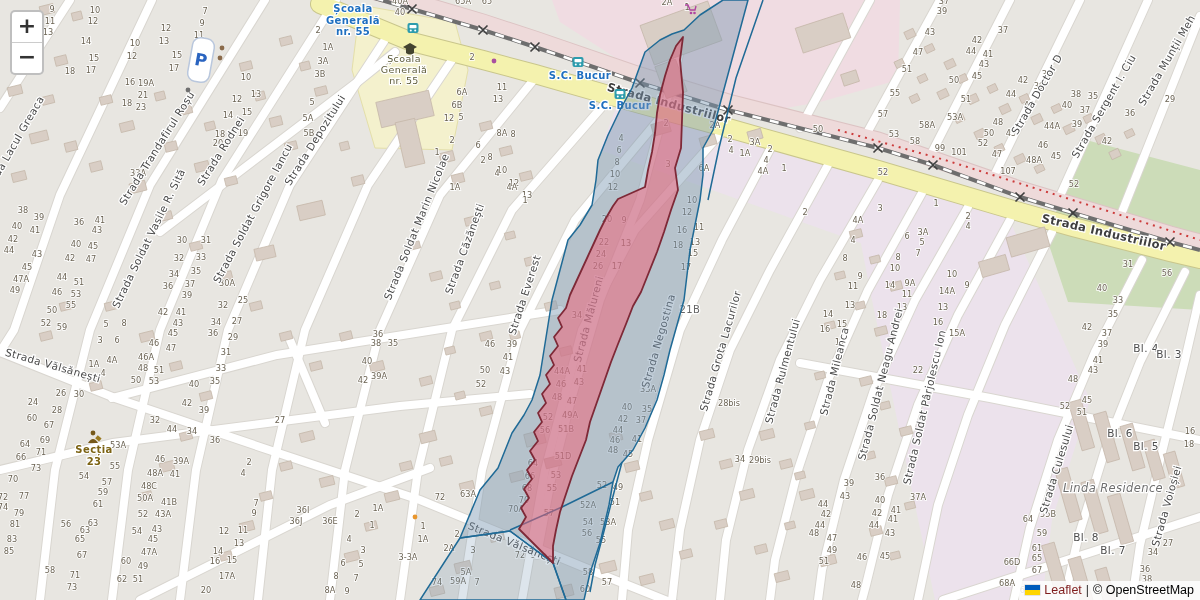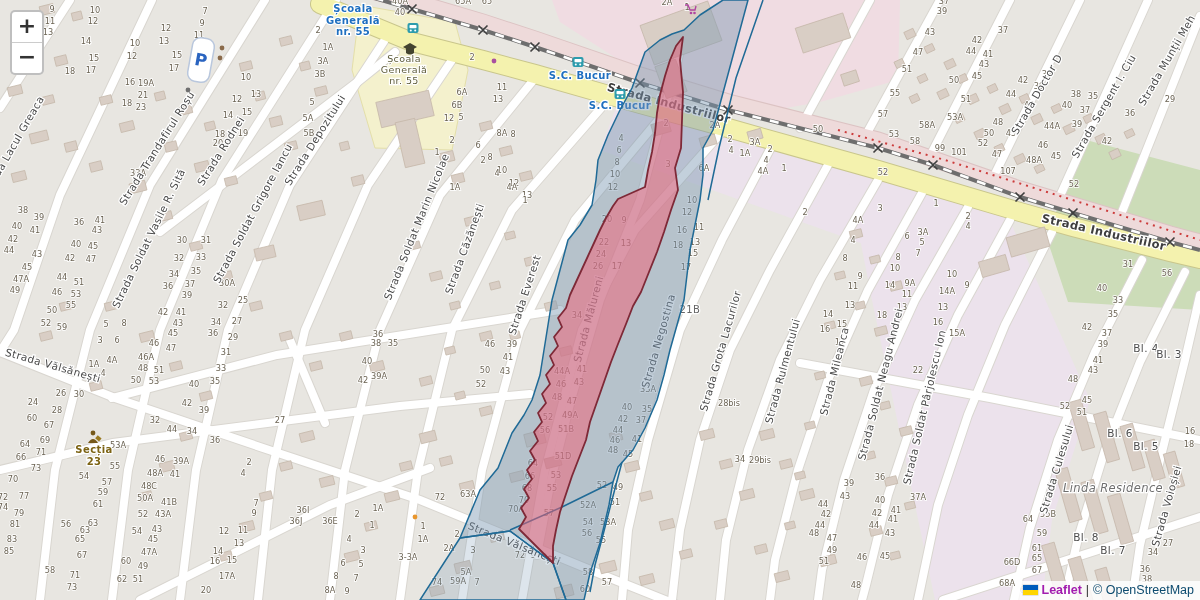--- a/index.html
+++ b/index.html
@@ -3,22 +3,22 @@
 <meta charset="utf-8">
 <style>
   html,body{margin:0;padding:0;background:#ddd;font-family:"Liberation Sans",sans-serif;}
   .map-wrap{position:relative;width:1200px;height:600px;overflow:hidden;background:#e8e6e1;}
   .map-wrap svg{position:absolute;left:0;top:0;cursor:grab;}
   .zoom-ctl{position:absolute;left:10px;top:10px;width:30px;background:#fff;border:2px solid rgba(0,0,0,0.25);border-radius:5px;z-index:20;}
   .zoom-ctl a{display:block;width:30px;height:30px;line-height:28px;text-align:center;font-size:22px;font-weight:bold;color:#333;text-decoration:none;cursor:pointer;font-family:"DejaVu Sans",sans-serif;}
   .zoom-ctl a:first-child{border-bottom:1px solid #ccc;}
   .attrib{position:absolute;right:0;bottom:0;background:rgba(255,255,255,0.82);padding:2px 6px 3px 6px;font-size:12.5px;color:#333;z-index:20;white-space:nowrap;}
   .attrib a{text-decoration:none;cursor:pointer;}
-  .attrib .leaflet-link{color:#a21caf;font-weight:bold;}
-  .attrib .osm-link{color:#0c4a6e;}
+  .attrib .leaflet-link{color:#7f1d1d;}
+  .attrib .osm-link{color:#000000;}
   .attrib .sep{margin:0 4px;color:#333;}
   .flag{display:inline-block;width:15px;height:10px;vertical-align:-1px;margin-right:4px;box-shadow:0 0 0 0.5px #ccc;}
   .flag i{display:block;width:100%;height:50%;}
 </style>
 </head>
 <body>
 
 <div class="map-wrap">
   <svg id="mapsvg" width="1200" height="600" viewBox="0 0 1200 600">
       <rect x="0" y="0" width="1200" height="600" fill="#e8e6e1"></rect>

